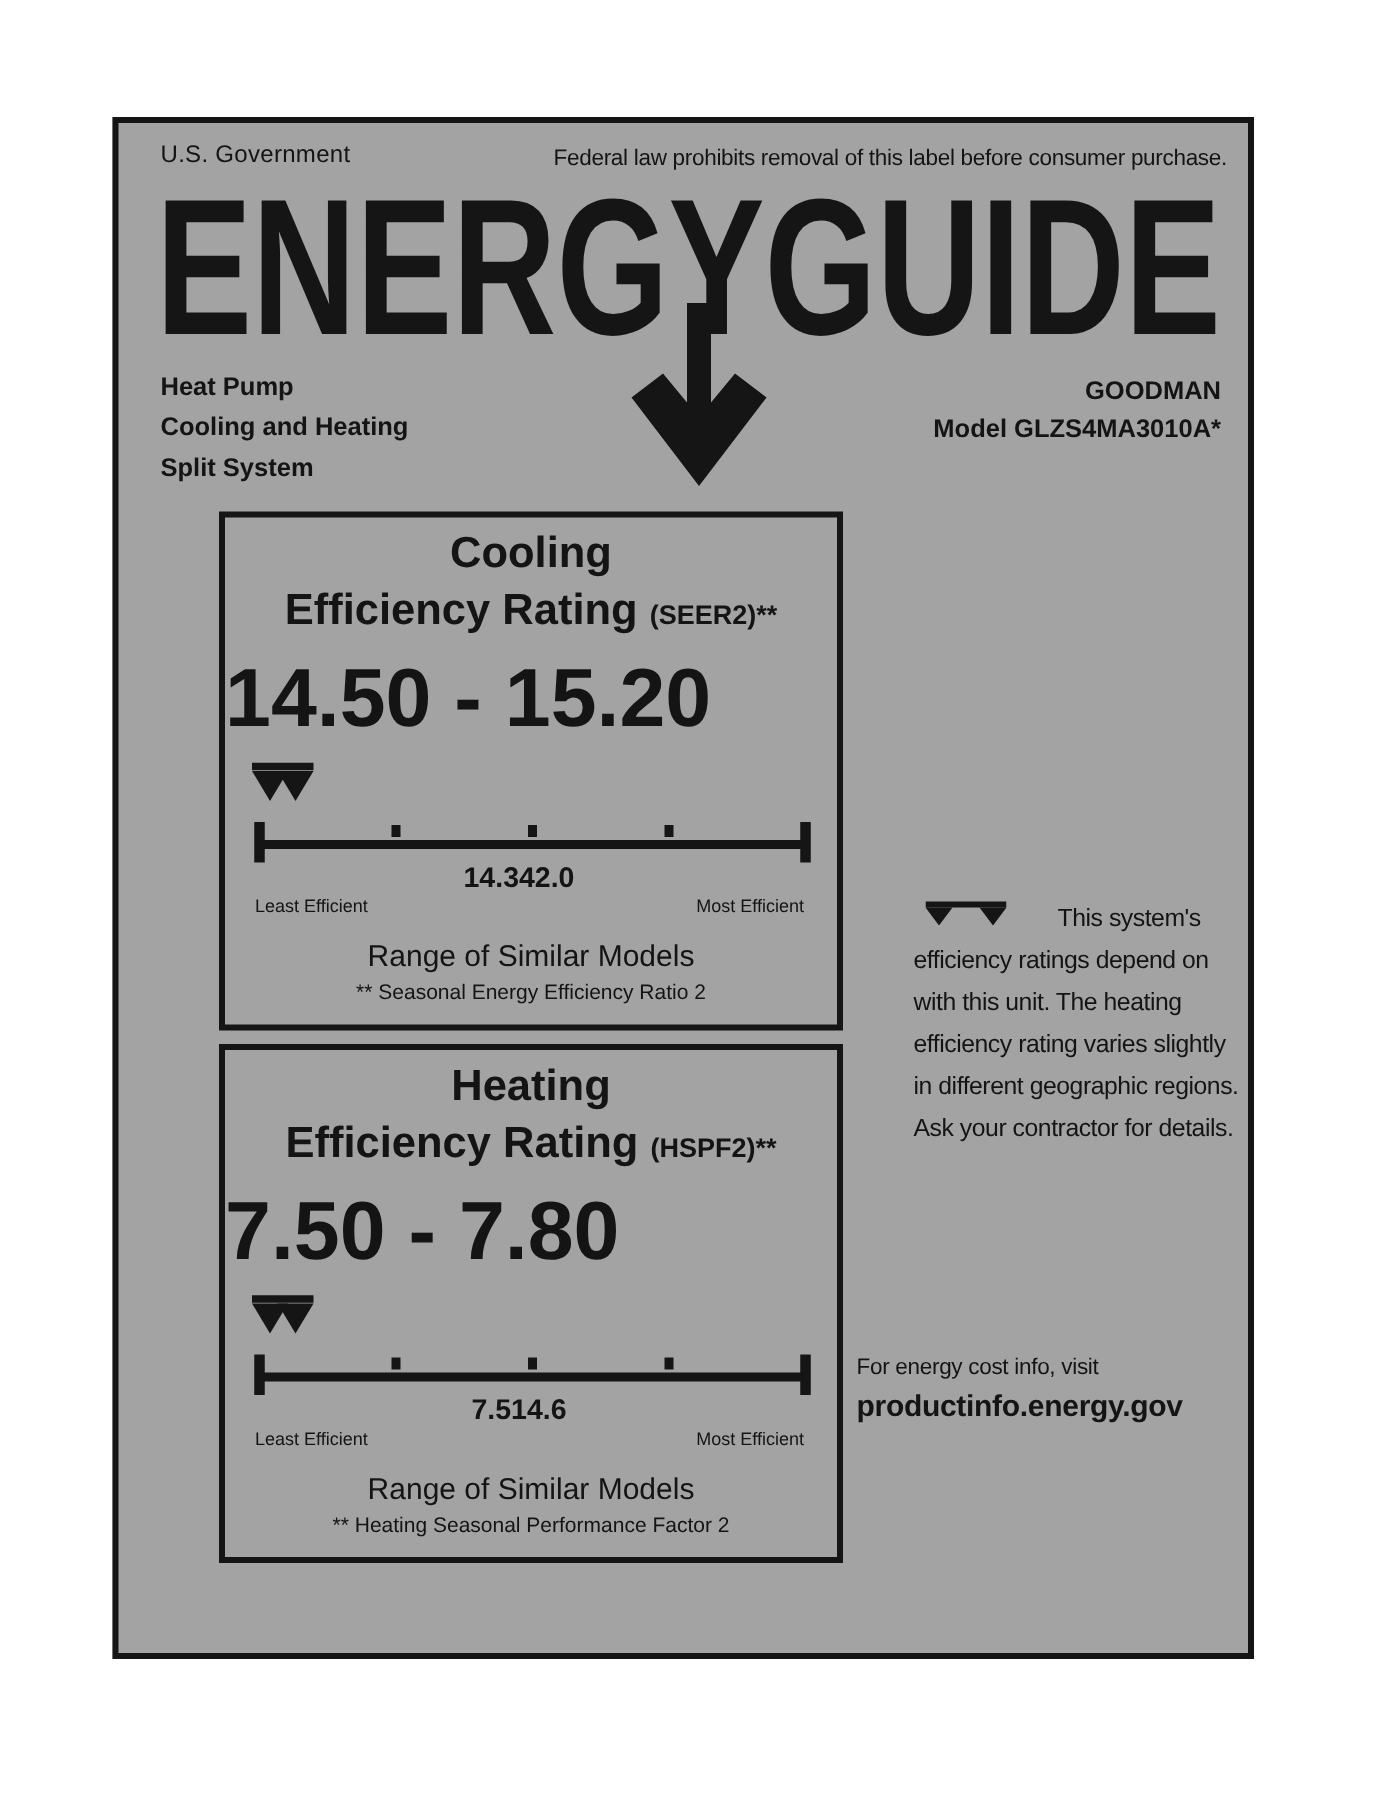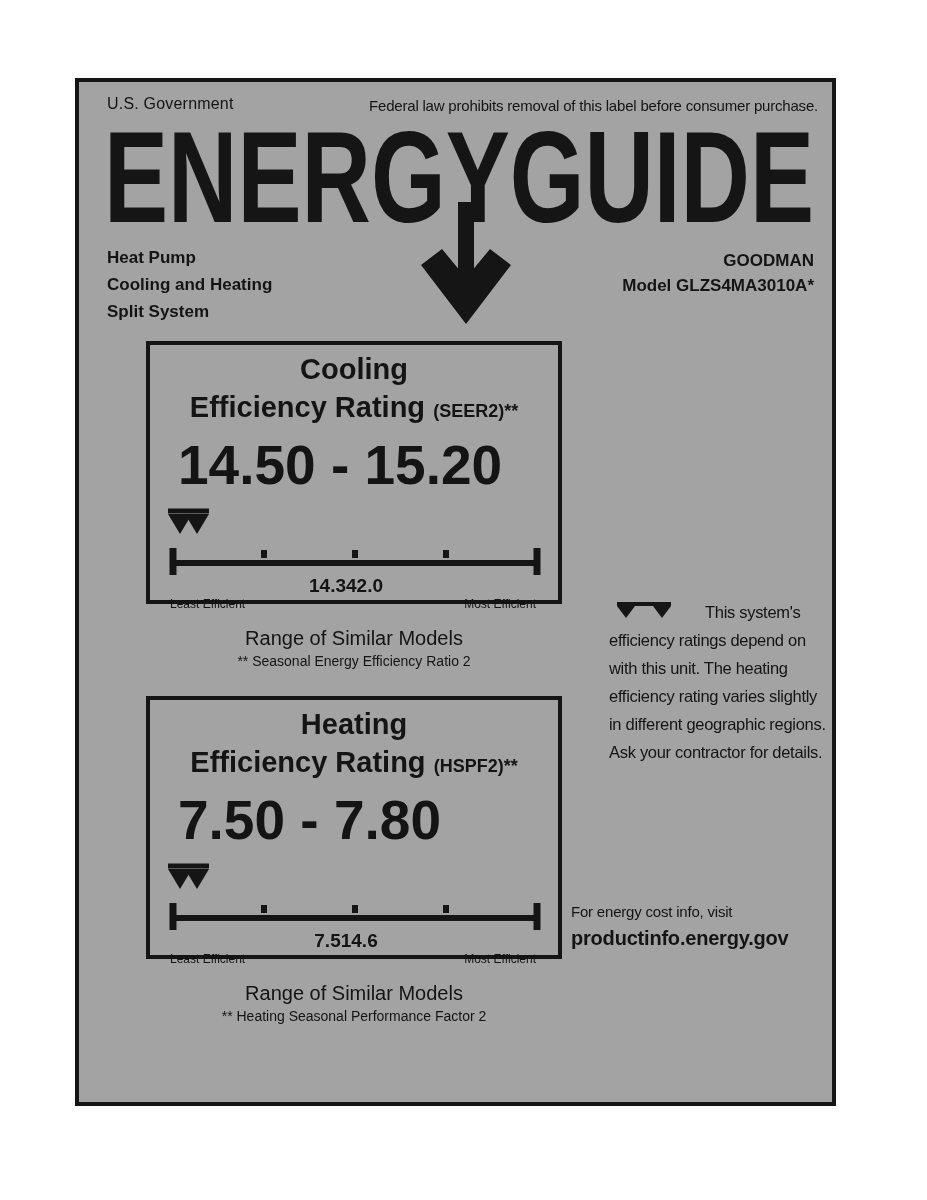--- a/index.html
+++ b/index.html
@@ -25,30 +25,30 @@
 
   .logo-svg { position: absolute; left: 24px; top: 38px; }
   .arrow-svg { position: absolute; left: 337px; top: 120px; }
 
   .product-type { left: 28px; top: 162px; font-size: 17px; font-weight: bold; line-height: 27px; }
   .brand-block { right: 18px; top: 166px; font-size: 17px; font-weight: bold; line-height: 25px; text-align: right; }
 
   .rating-box {
     position: absolute;
     left: 67px;
-    width: 416px; height: 263px;
+    width: 416px; height: 346px;
     border: 4px solid #151515;
   }
   .box-cooling { top: 259px; }
   .box-heating { top: 614px; }
 
   .box-title { left: 0; right: 0; top: 8px; text-align: center; font-size: 29px; font-weight: bold; }
   .box-subtitle { left: 0; right: 0; top: 46px; text-align: center; font-size: 29px; font-weight: bold; white-space: nowrap; }
   .rating-code { font-size: 18px; font-weight: bold; }
-  .box-rating { left: 28px; top: 88px; font-size: 55px; font-weight: bold; letter-spacing: 0px; white-space: nowrap; }
+  .box-rating { left: 0; top: 88px; font-size: 55px; font-weight: bold; letter-spacing: 0px; white-space: nowrap; }
   .marker-svg { position: absolute; left: 18px; top: 163px; }
   .scale-svg { position: absolute; left: 18px; top: 198px; }
   .scale-nums { left: 20px; right: 36px; top: 230px; display: flex; justify-content: center; font-size: 19px; font-weight: bold; }
   .scale-words { left: 20px; right: 22px; top: 252px; display: flex; justify-content: space-between; font-size: 12px; }
   .range-caption { left: 0; right: 0; top: 282px; text-align: center; font-size: 20px; }
   .footnote { left: 0; right: 0; top: 308px; text-align: center; font-size: 14px; }
 
   .note { left: 492px; top: 516px; width: 258px; font-size: 16.5px; letter-spacing: -0.3px; line-height: 28px; margin-left: 38px; }
   .note-line { white-space: nowrap; }
   .note-marker { display: inline-block; vertical-align: baseline; margin: 0 34px 0 8px; }

